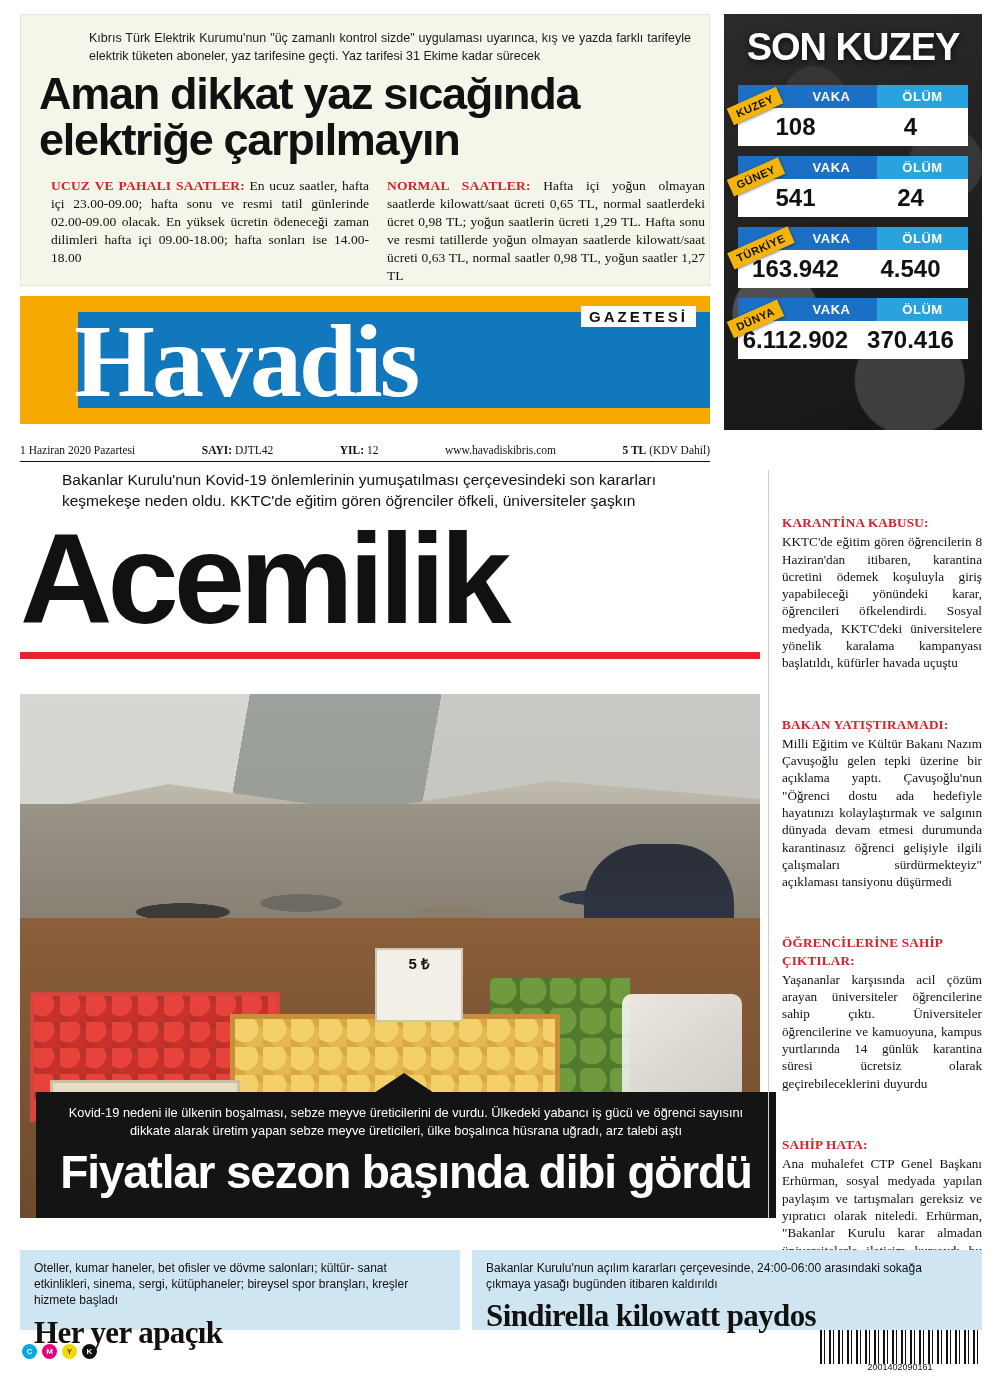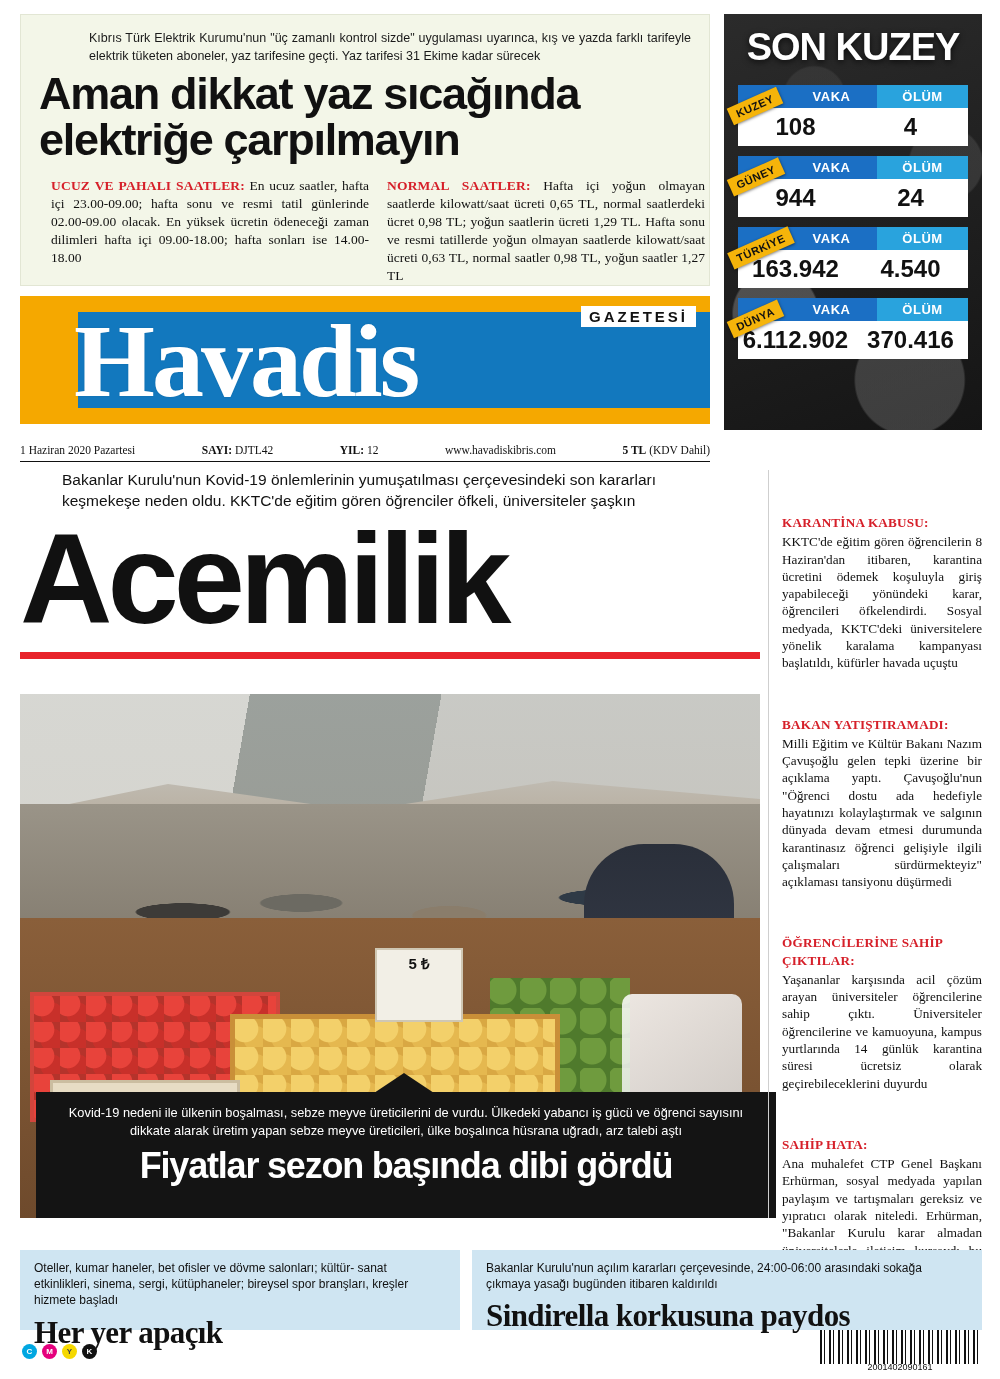--- a/index.html
+++ b/index.html
@@ -217,21 +217,21 @@
     border-bottom:20px solid #141414;
   }
   .capwrap p {
     margin:0; padding:12px 20px 0 20px;
     font-family:"Liberation Sans", sans-serif;
     font-size:12.8px; line-height:1.38; text-align:center;
   }
   .capwrap h3 {
     margin:6px 0 0 0; text-align:center;
     font-family:"Liberation Sans", sans-serif; font-weight:bold;
-    font-size:36px; letter-spacing:-1.2px;
+    font-size:46px; letter-spacing:-1.2px;
   }
 
   
   .sidecol {
     position:absolute; left:782px; top:470px; width:200px; height:748px;
     font-family:"Liberation Serif", serif;
     font-size:13.2px; line-height:1.31; color:#111;
     text-align:justify;
   }
   .sidecol .sec-title {
@@ -310,21 +310,21 @@
     </div>
   </div>
 
   <div class="region">
     <div class="tag">GÜNEY</div>
     <div class="hdr">
       <div class="h-vaka">VAKA</div>
       <div class="h-olum">ÖLÜM</div>
     </div>
     <div class="vals">
-      <div>944</div>
+      <div>541</div>
       <div>24</div>
     </div>
   </div>
 
   <div class="region">
     <div class="tag">TÜRKİYE</div>
     <div class="hdr">
       <div class="h-vaka">VAKA</div>
       <div class="h-olum">ÖLÜM</div>
     </div>
@@ -412,21 +412,21 @@
     <p>Ana muhalefet CTP Genel Başkanı Erhürman, sosyal medyada yapılan paylaşım ve tartışmaları gereksiz ve yıpratıcı olarak niteledi. Erhürman, "Bakanlar Kurulu karar almadan üniversitelerle iletişim kursaydı bu yaşananlar yaşanmayacaktı. Süreç yönetiminde bir kez daha ciddi bir hata yapıldı" dedi</p>
   </div>
 </div>
 
 <div class="teaser left">
   <p class="small">Oteller, kumar haneler, bet ofisler ve dövme salonları; kültür- sanat etkinlikleri, sinema, sergi, kütüphaneler; bireysel spor branşları, kreşler hizmete başladı</p>
   <h4>Her yer apaçık</h4>
 </div>
 <div class="teaser right">
   <p class="small">Bakanlar Kurulu'nun açılım kararları çerçevesinde, 24:00-06:00 arasındaki sokağa çıkmaya yasağı bugünden itibaren kaldırıldı</p>
-  <h4>Sindirella korkusuna paydos</h4>
+  <h4>Sindirella kilowatt paydos</h4>
 </div>
 
 <div class="cmyk">
   <span style="background:#00a7e1">C</span>
   <span style="background:#e5007d">M</span>
   <span style="background:#f5d800;color:#444">Y</span>
   <span style="background:#111">K</span>
 </div>
 <div class="barcode"></div>
 <div class="barcode-num">2001402090161</div>

